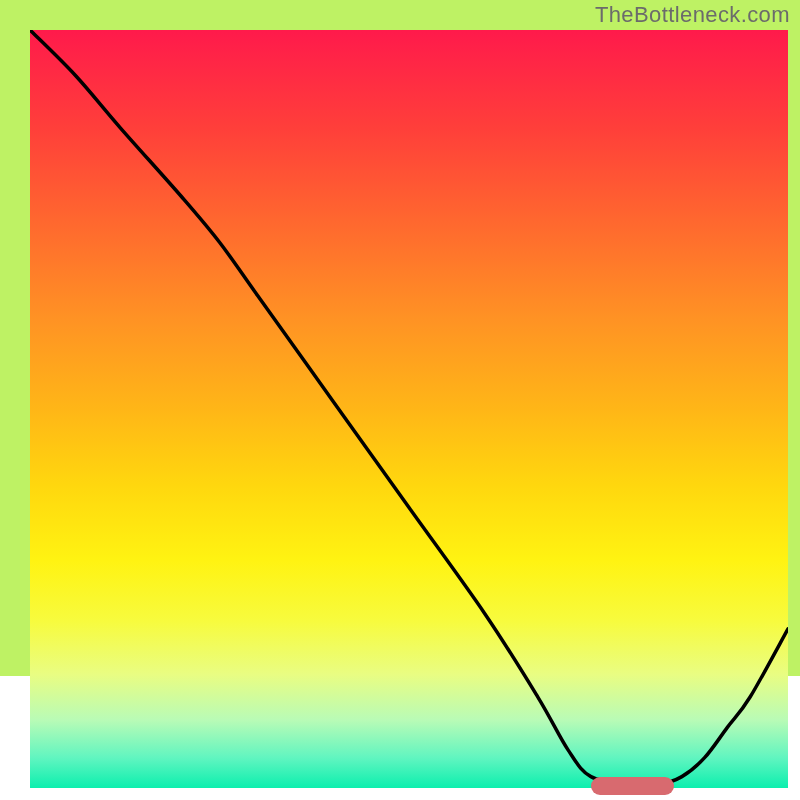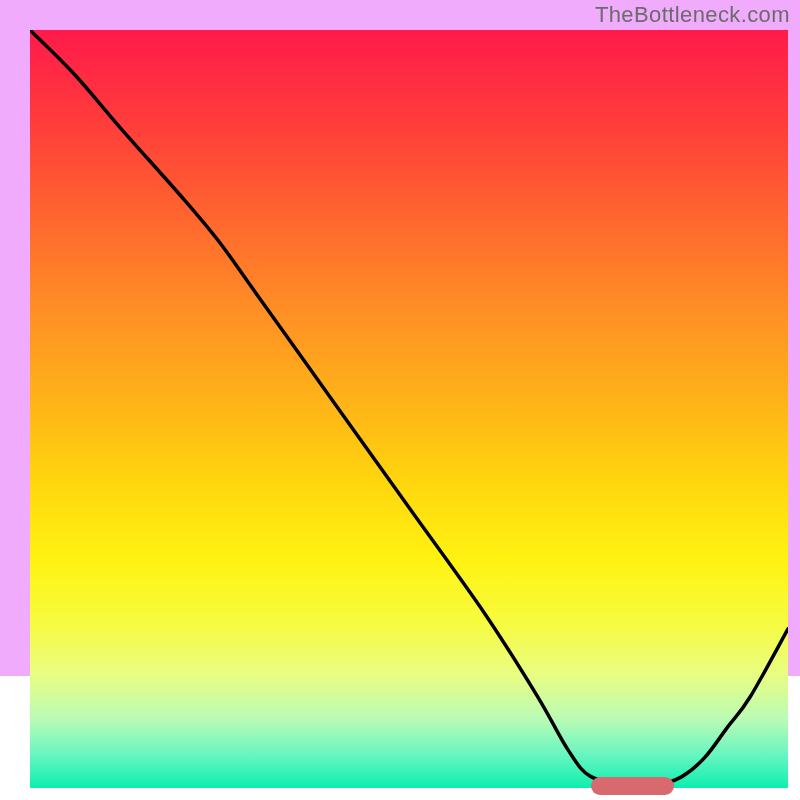--- a/index.html
+++ b/index.html
@@ -8,21 +8,21 @@
     width: 800px;
     height: 800px;
     background: #ffffff;
     overflow: hidden;
     font-family: Arial, Helvetica, sans-serif;
   }
   .outer {
     position: relative;
     width: 800px;
     height: 676px;
-    background: #f0abfc;
+    background: #bef264;
   }
   .watermark {
     position: absolute;
     top: 2px;
     right: 10px;
     color: #6b6b6b;
     font-size: 22px;
     font-weight: 500;
     letter-spacing: 0.4px;
     z-index: 50;

